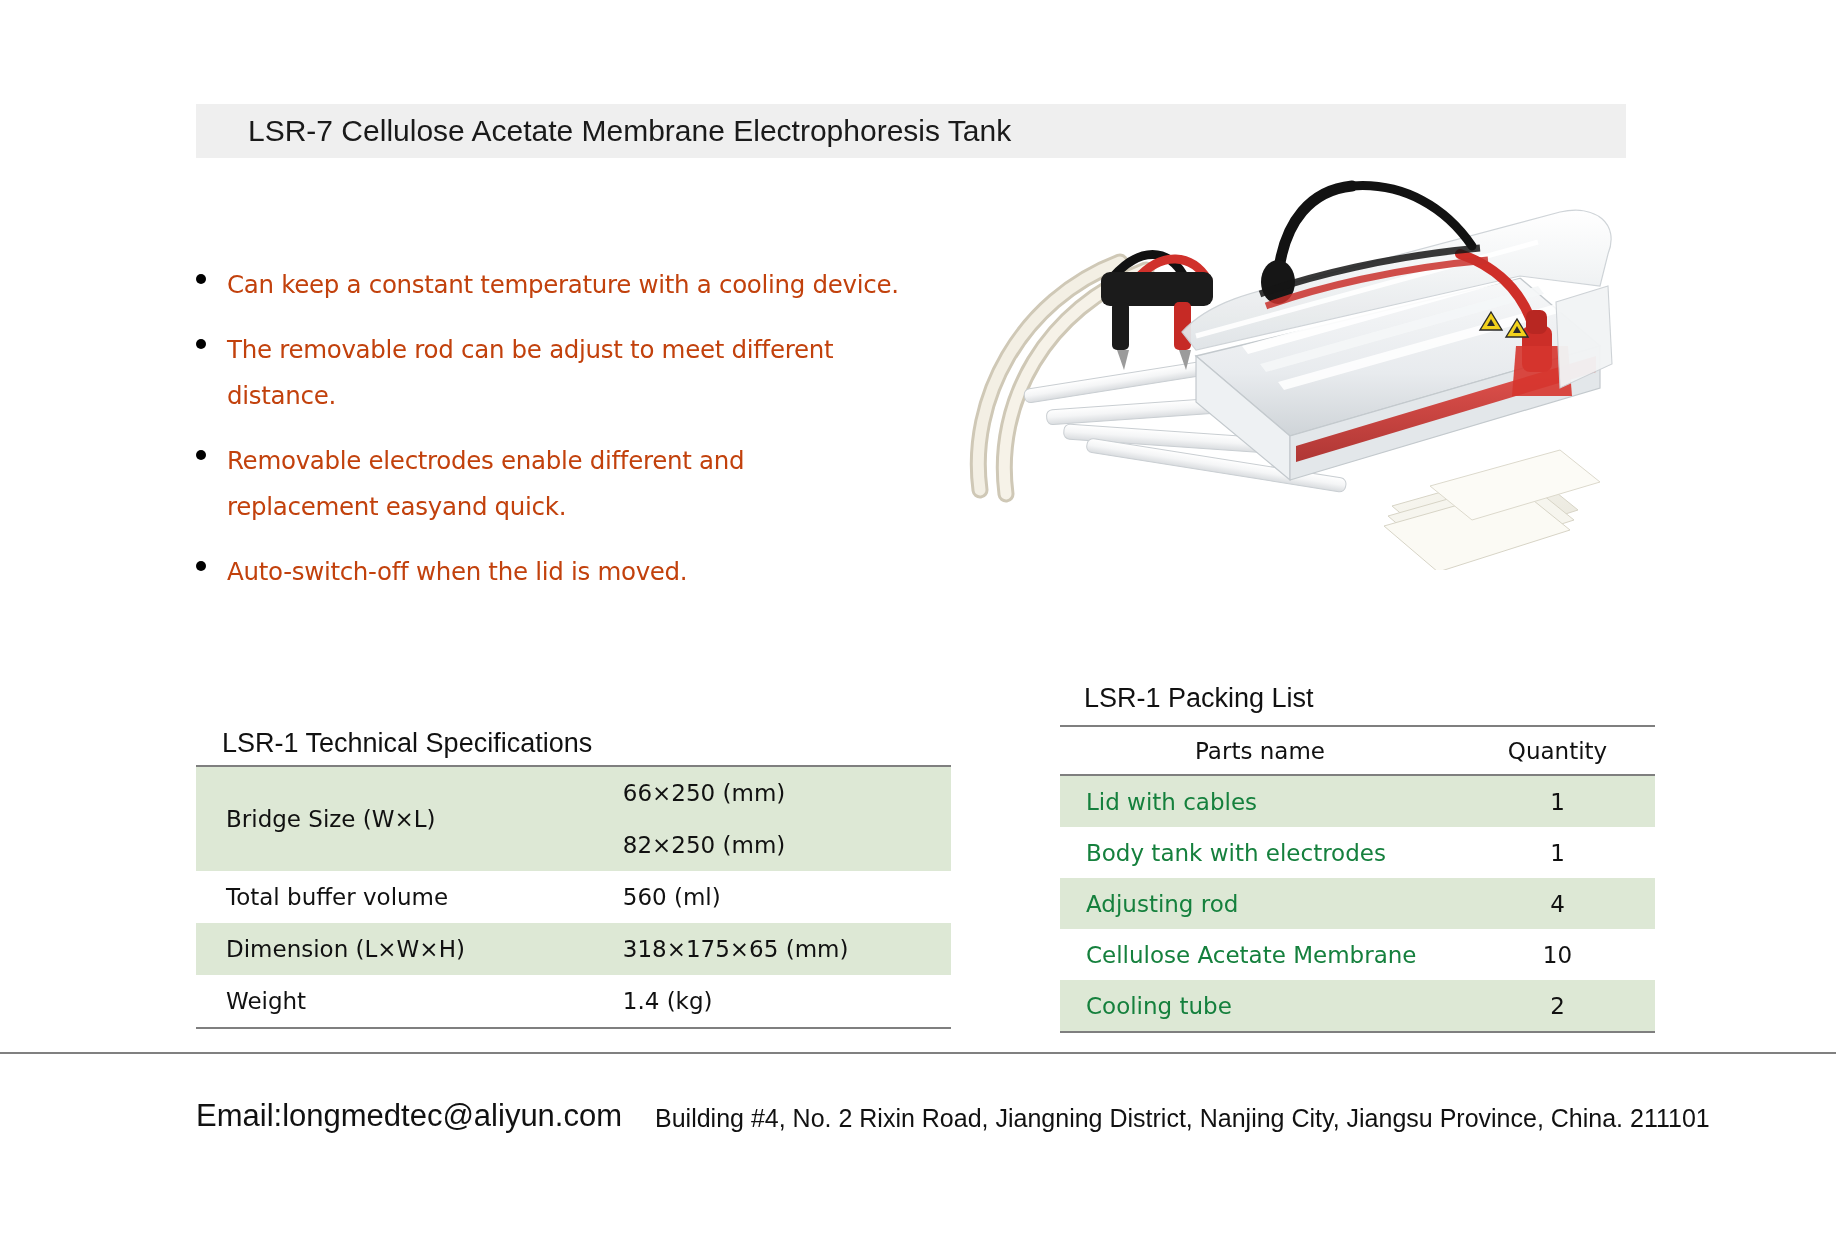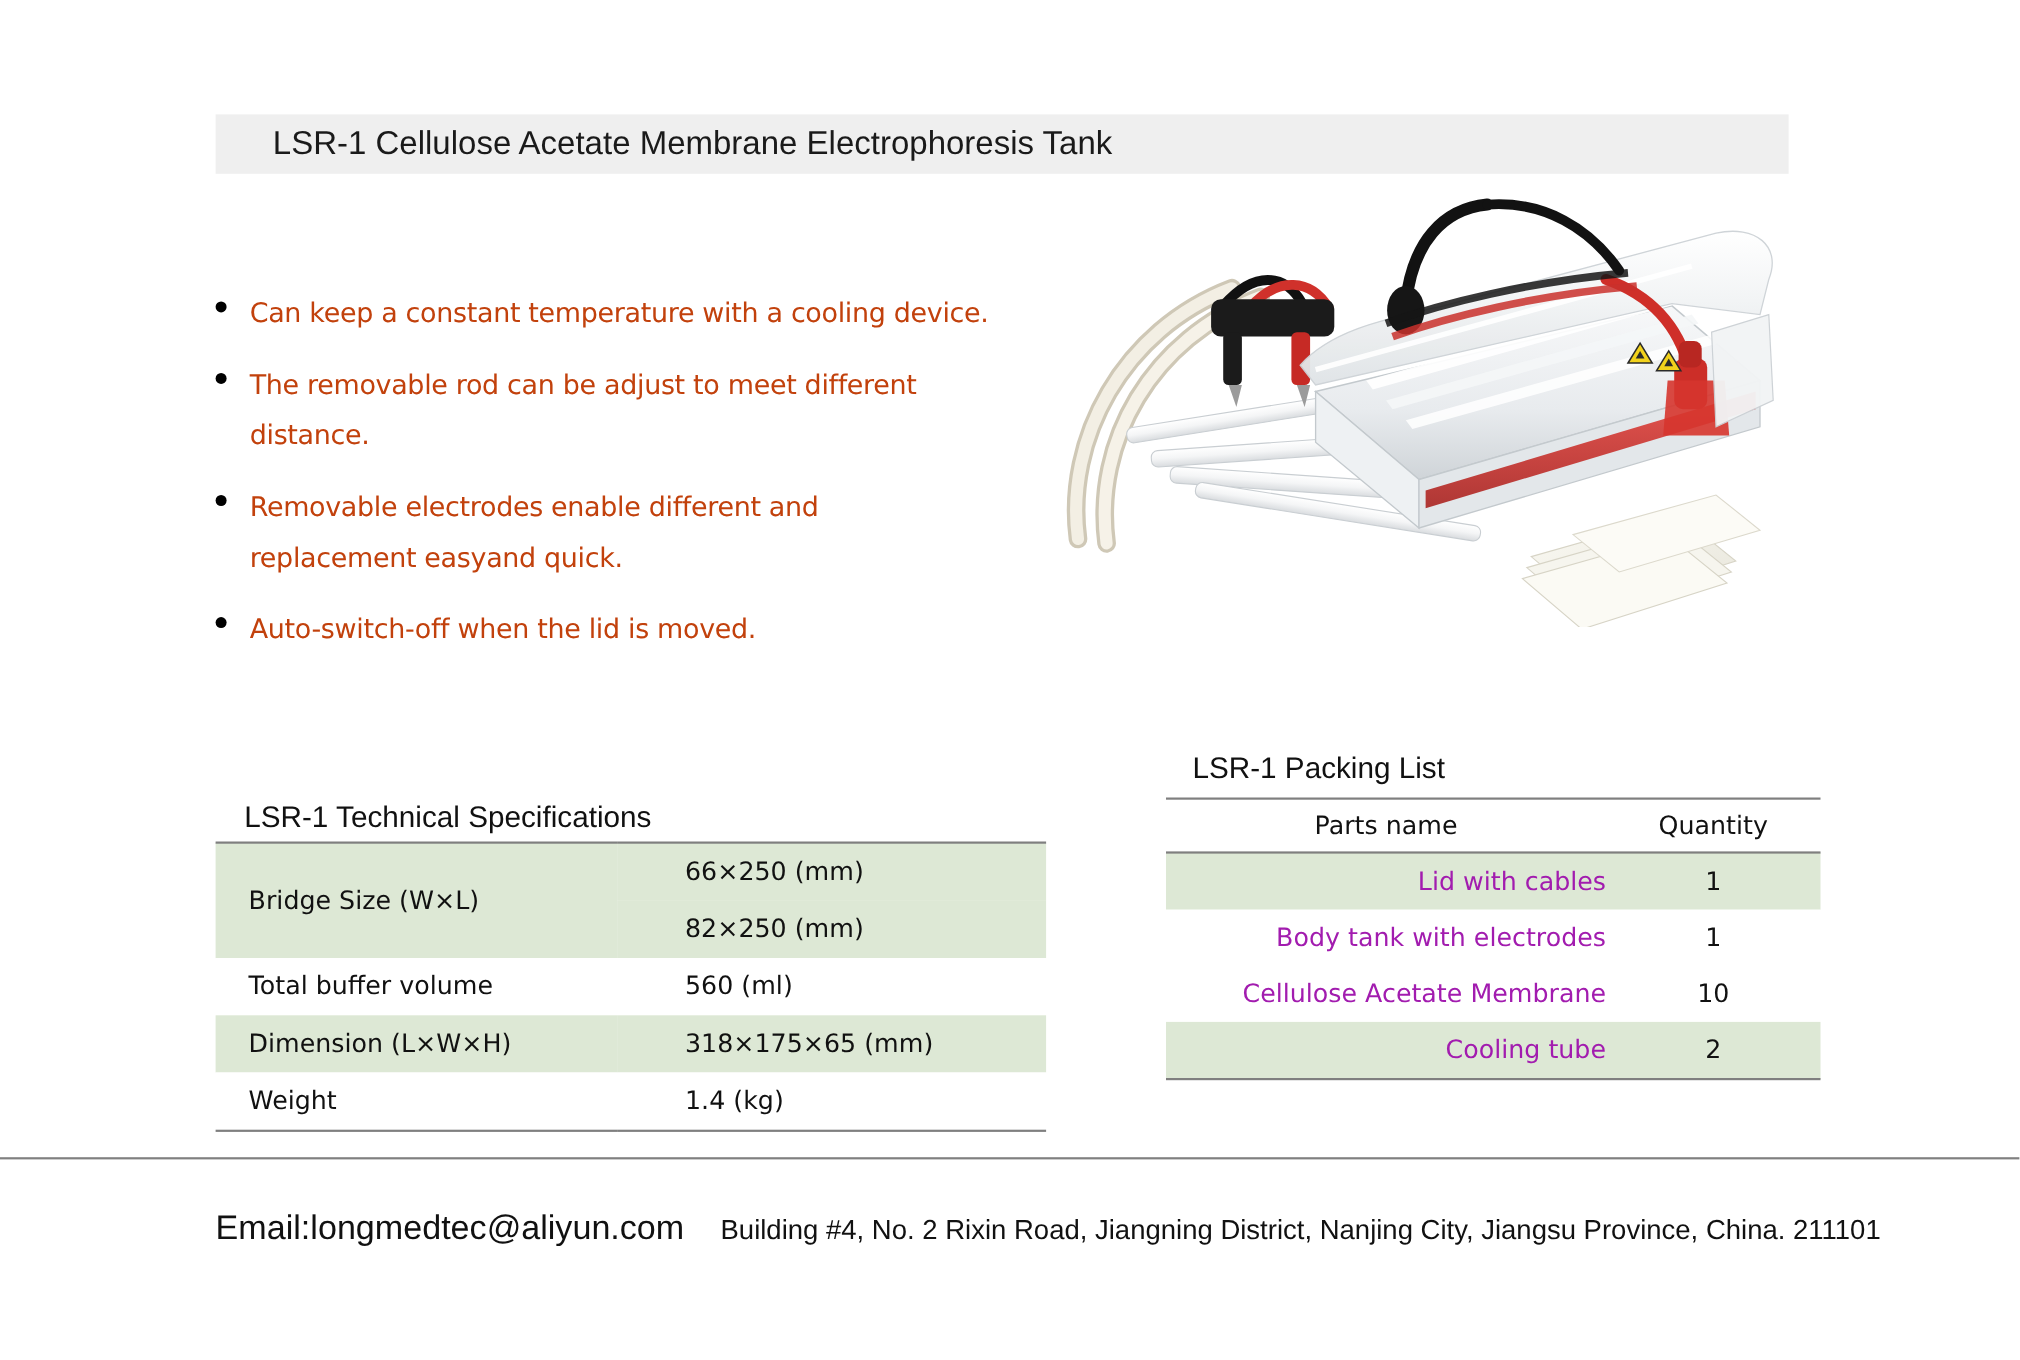--- a/index.html
+++ b/index.html
@@ -133,23 +133,22 @@
     height: 47px;
     vertical-align: middle;
     white-space: nowrap;
   }
   #pack-table thead tr.head-row th { border-top: 2px solid #7f7f7f; }
   #pack-table tbody tr:first-child td { border-top: 2px solid #7f7f7f; }
   #pack-table tbody tr:last-child td { border-bottom: 2px solid #7f7f7f; }
   #pack-table td.pn {
     font-size: 23px;
     padding-left: 26px;
-    color: #a21caf;
-    white-space: nowrap;
-    text-align: right;
+    color: #15803d;
+    white-space: nowrap;
   }
   #pack-table td.pq {
     font-size: 23px;
     text-align: center;
     color: #111;
   }
 
   
   .footer-rule {
     position: absolute;
@@ -175,21 +174,21 @@
     font-size: 25px;
     color: #111;
     font-family: "Liberation Sans", sans-serif;
     white-space: nowrap;
   }
 </style>
 </head>
 <body>
 
 <div class="header-banner">
-  <div class="header-title">LSR-1  Cellulose Acetate Membrane Electrophoresis Tank</div>
+  <div class="header-title">LSR-7  Cellulose Acetate Membrane Electrophoresis Tank</div>
 </div>
 
 <div class="features">
   <div class="feature-row">
     <span class="feature-bullet"></span>
     <span class="feature-text">Can keep a constant temperature with a cooling device.</span>
   </div>
   <div class="feature-row">
     <span class="feature-bullet"></span>
     <span class="feature-text">The removable rod can be adjust to meet different distance.</span>
@@ -355,20 +354,24 @@
   </thead>
   <tbody>
     <tr class="row-green">
       <td class="pn" style="height:51px;">Lid with cables</td>
       <td class="pq">1</td>
     </tr>
     <tr class="row-white">
       <td class="pn" style="height:51px;">Body tank with electrodes</td>
       <td class="pq">1</td>
     </tr>
+    <tr class="row-green">
+      <td class="pn" style="height:51px;">Adjusting rod</td>
+      <td class="pq">4</td>
+    </tr>
     <tr class="row-white">
       <td class="pn" style="height:51px;">Cellulose Acetate Membrane</td>
       <td class="pq">10</td>
     </tr>
     <tr class="row-green">
       <td class="pn" style="height:51px;">Cooling tube</td>
       <td class="pq">2</td>
     </tr>
   </tbody>
 </table>

